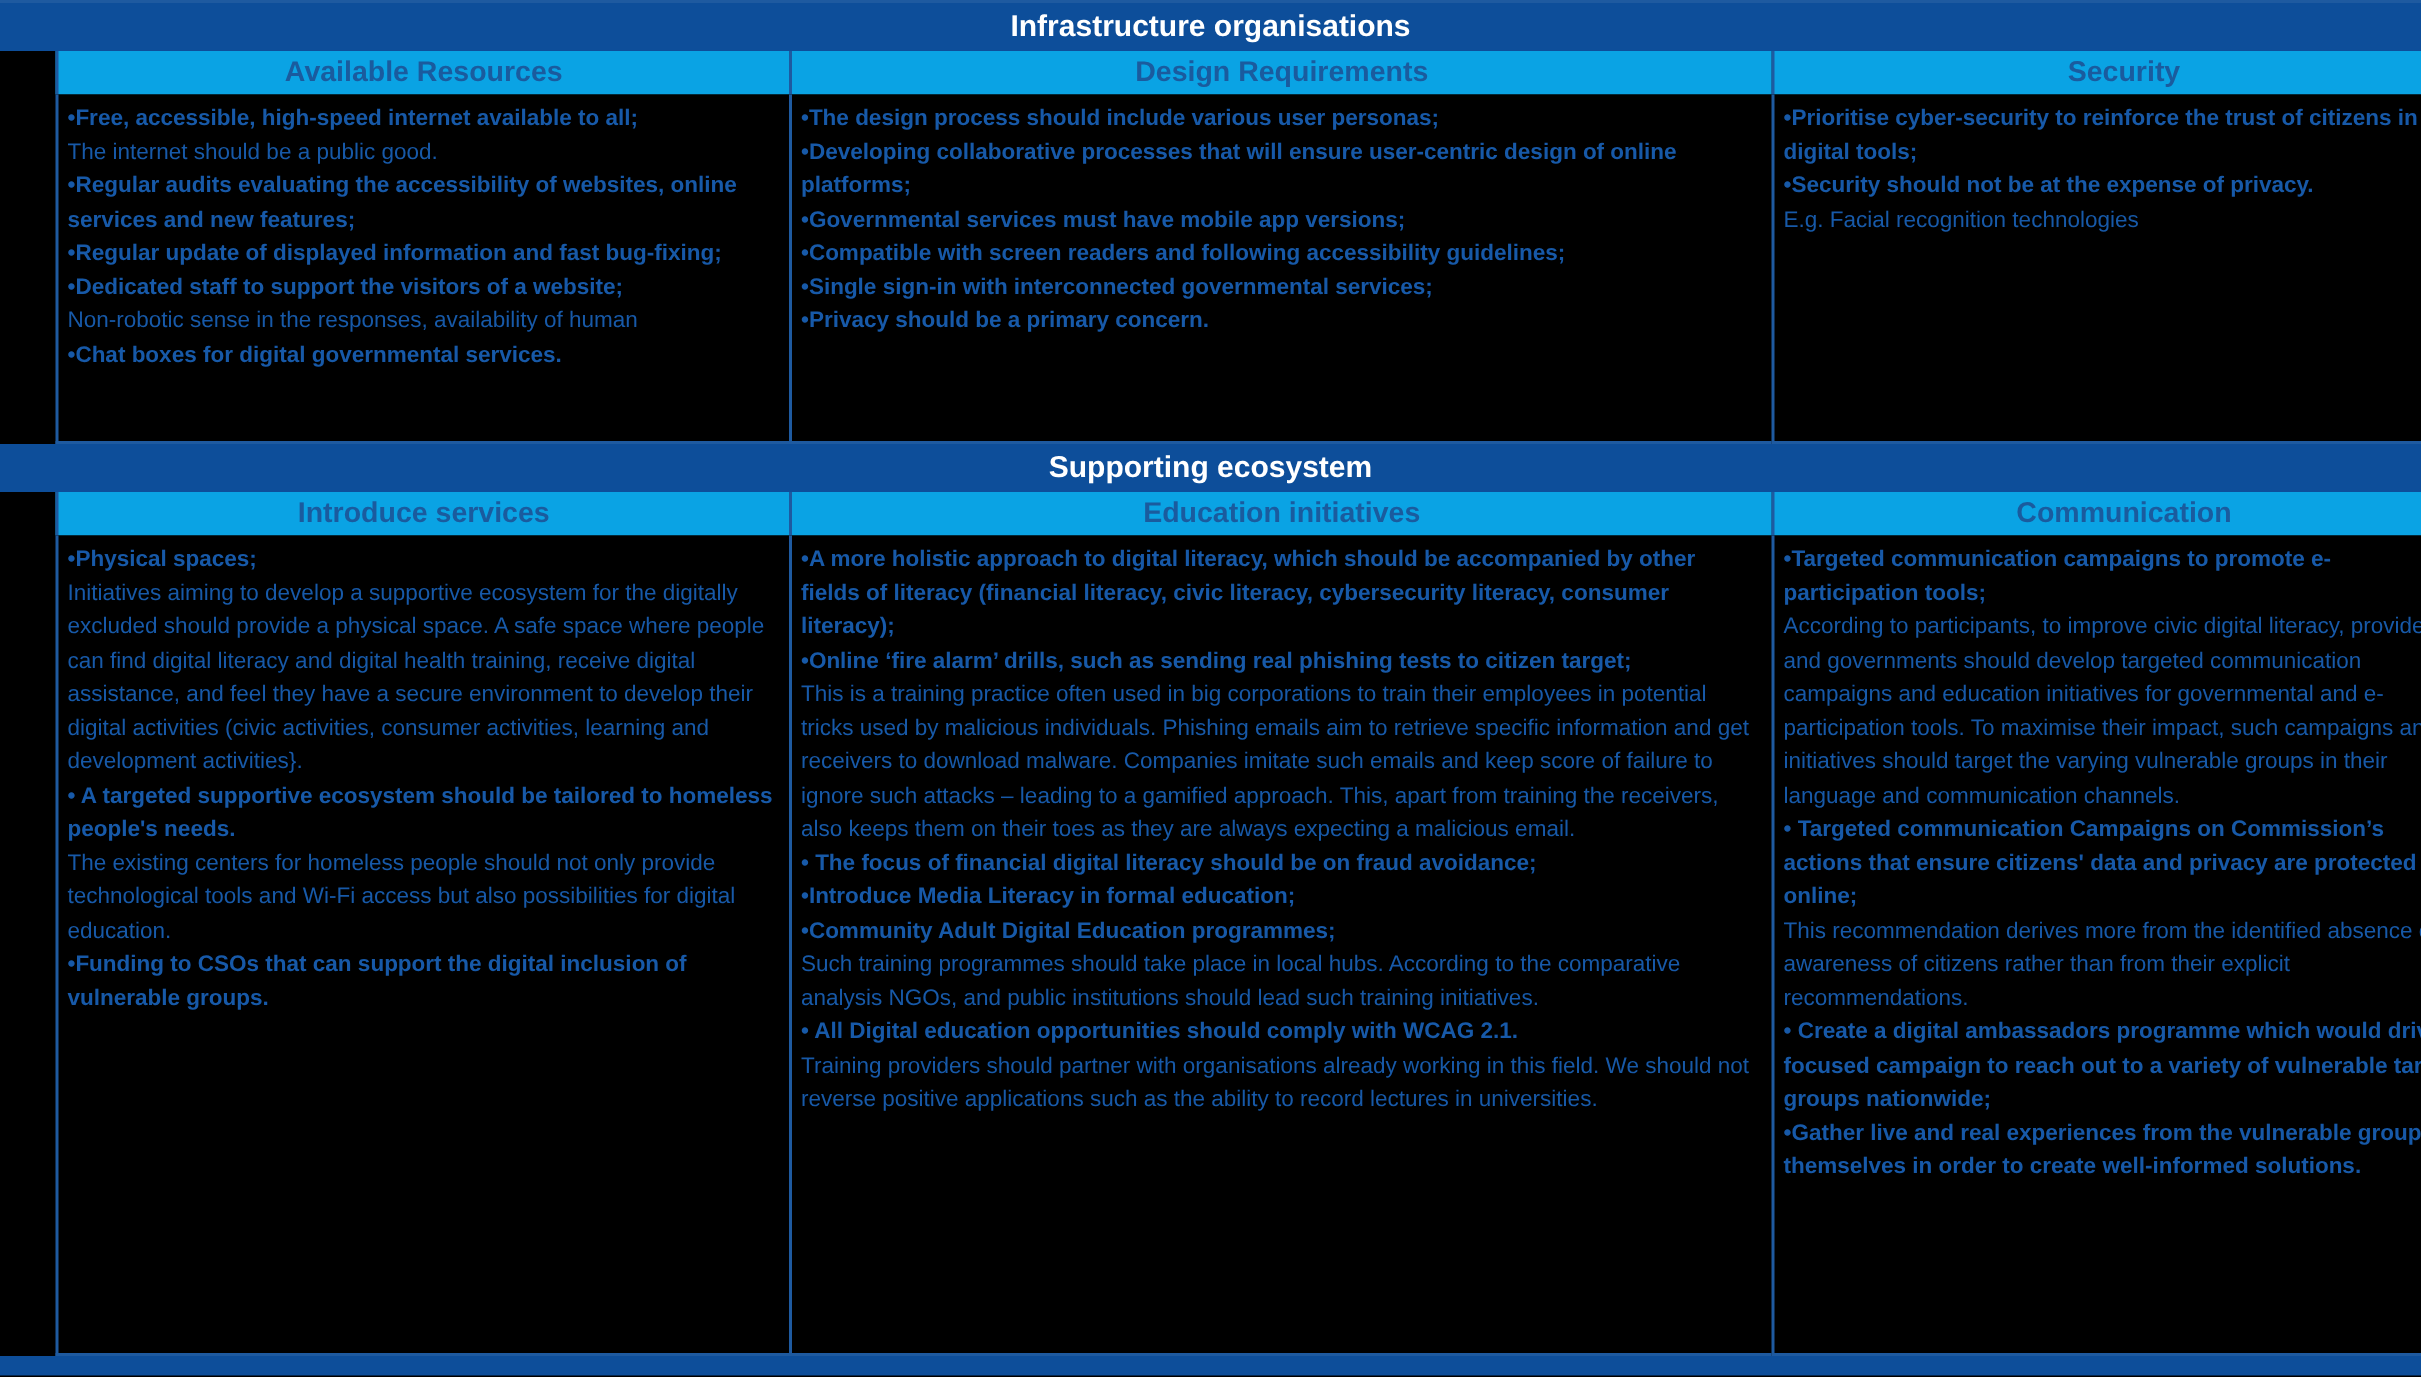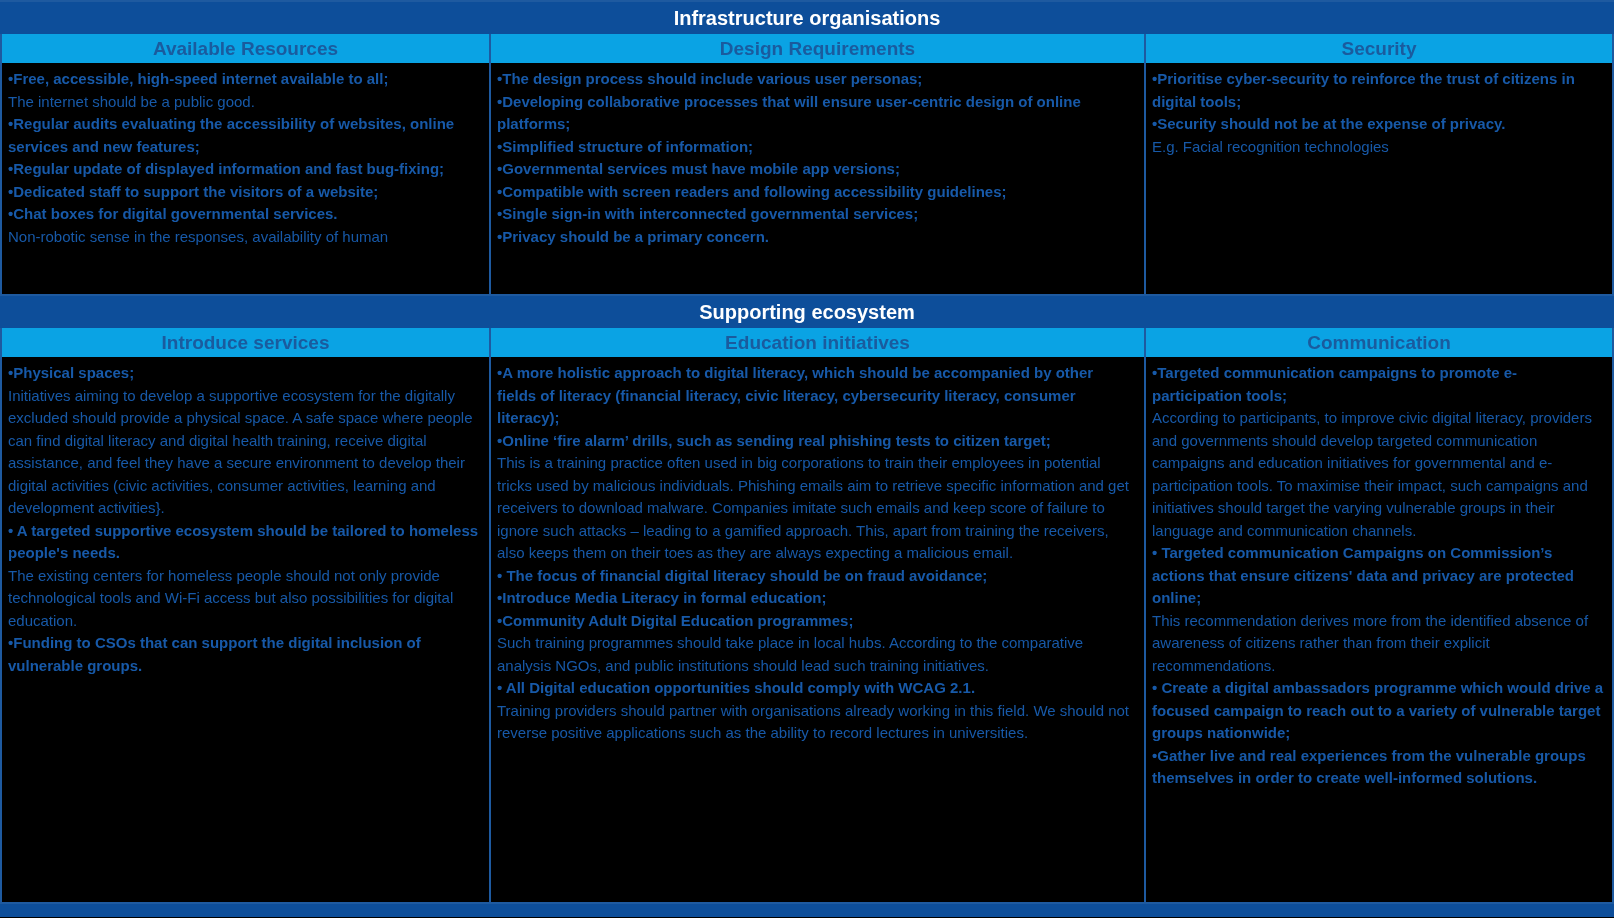--- a/index.html
+++ b/index.html
@@ -18,21 +18,21 @@
     font-family:"Liberation Sans",sans-serif;
     color:var(--body-text);
   }
   .table{width:1614px;border-top:2px solid var(--border);}
   .section-header{
     height:32px;background:var(--section-bg);color:var(--section-text);
     display:flex;align-items:center;justify-content:center;
     font-size:20px;font-weight:700;
   }
   .col-headers,.body-row{
-    display:grid;grid-template-columns:489px 655px 470px;
+    display:grid;grid-template-columns:489px 655px 470px;padding-left:37px;
   }
   .col-header{
     height:29px;background:var(--colhead-bg);color:var(--colhead-text);
     display:flex;align-items:center;justify-content:center;
     font-size:19px;font-weight:700;
     border-left:2px solid var(--border);
   }
   .col-header:last-child{border-right:2px solid var(--border);}
   .body-row .cell{
     background:var(--body-bg);
@@ -61,27 +61,26 @@
       <div class="col-header">Design Requirements</div>
       <div class="col-header">Security</div>
     </div>
     <div class="body-row row1">
       <div class="cell">
           <div class="seg bold">•Free, accessible, high-speed internet available to all;</div>
           <div class="seg">The internet should be a public good.</div>
           <div class="seg bold">•Regular audits evaluating the accessibility of websites, online services and new features;</div>
           <div class="seg bold">•Regular update of displayed information and fast bug-fixing;</div>
           <div class="seg bold">•Dedicated staff to support the visitors of a website;</div>
+          <div class="seg">Non-robotic sense in the responses, availability of human</div>
           <div class="seg bold">•Chat boxes for digital governmental services.</div>
-          <div class="seg">Non-robotic sense in the responses, availability of human</div>
         </div>
       <div class="cell">
           <div class="seg bold">•The design process should include various user personas;</div>
           <div class="seg bold">•Developing collaborative processes that will ensure user-centric design of online platforms;</div>
-          <div class="seg bold">•Simplified structure of information;</div>
           <div class="seg bold">•Governmental services must have mobile app versions;</div>
           <div class="seg bold">•Compatible with screen readers and following accessibility guidelines;</div>
           <div class="seg bold">•Single sign-in with interconnected governmental services;</div>
           <div class="seg bold">•Privacy should be a primary concern.</div>
         </div>
       <div class="cell">
           <div class="seg bold">•Prioritise cyber-security to reinforce the trust of citizens in digital tools;</div>
           <div class="seg bold">•Security should not be at the expense of privacy.</div>
           <div class="seg">E.g. Facial recognition technologies</div>
         </div>

